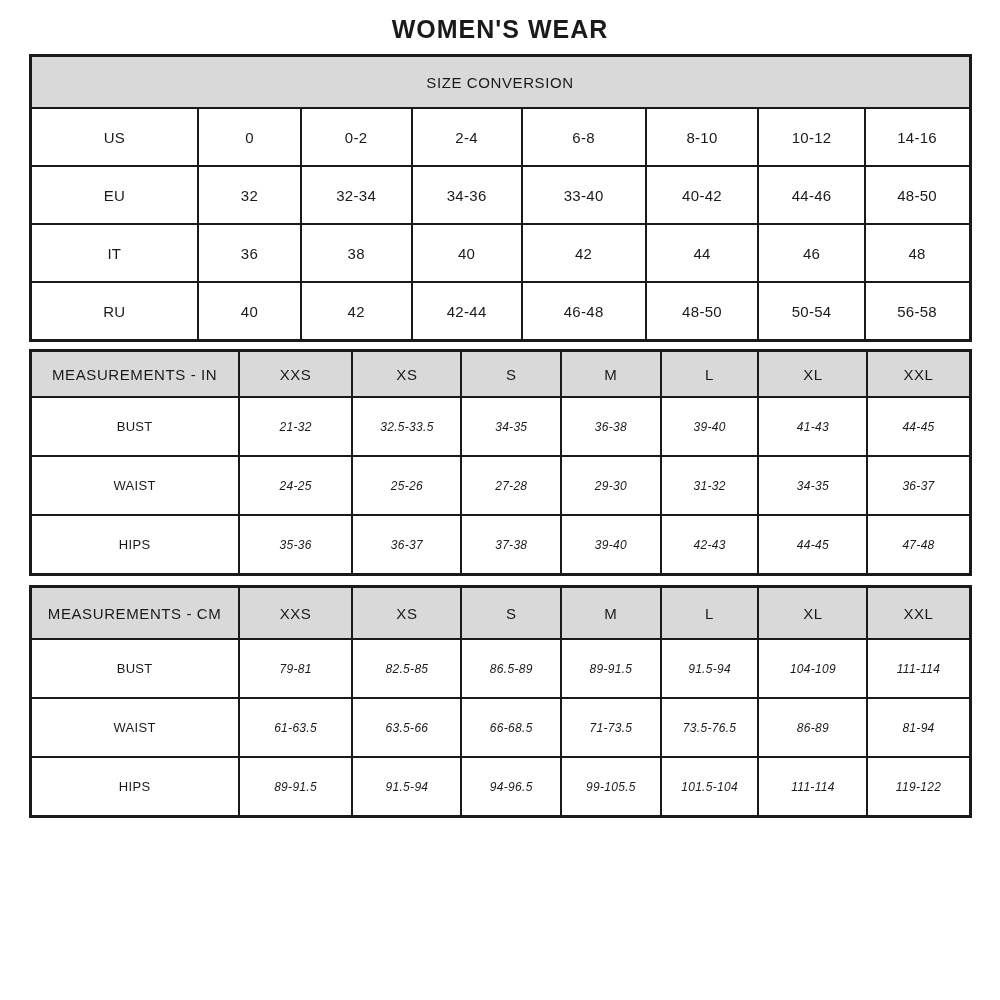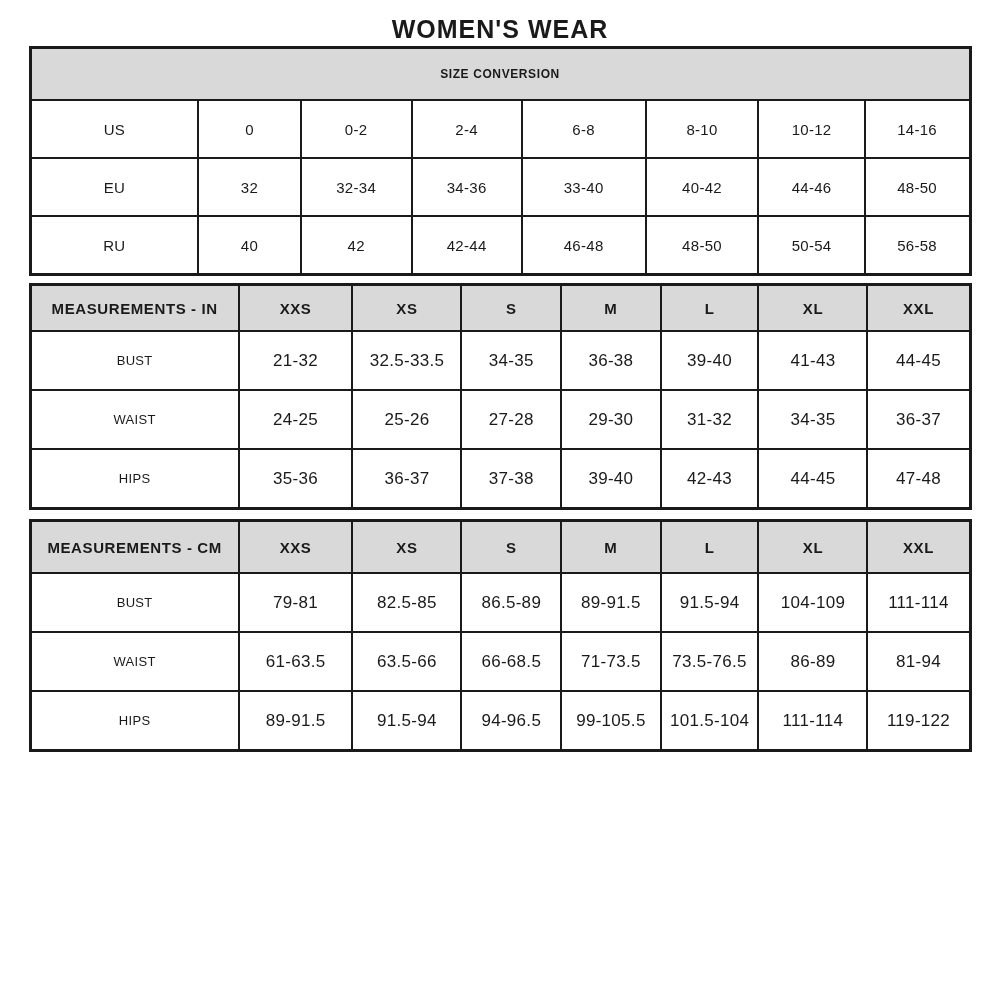--- a/index.html
+++ b/index.html
@@ -13,57 +13,57 @@
     color: var(--text, #1a1a1a);
   }
   .page-title {
     text-align: center;
     font-size: 25px;
     font-weight: 700;
     letter-spacing: 1px;
     padding-top: 14px;
     height: 30px;
     line-height: 30px;
-    margin-bottom: 2px;
+    margin-bottom: 10px;
   }
   table {
     border-collapse: collapse;
     table-layout: fixed;
     width: 943px;
     margin: 0 auto;
     border: 3px solid var(--border, #1a1a1a);
   }
   td {
     border: 2px solid var(--border, #1a1a1a);
     text-align: center;
     vertical-align: middle;
     font-size: 15px;
     letter-spacing: 0.3px;
     overflow: hidden;
     white-space: nowrap;
   }
   .t1 td { height: 54px; }
   .t1 .band td {
     background: var(--header-bg, #d9d9d9);
-    font-weight: 700;
+    font-weight: 400;
     letter-spacing: 0.6px;
     height: 48px;
-    font-size: 12px;
+    font-size: 15px;
   }
   .t2, .t3 { margin-top: 7px; }
   .t3 { margin-top: 9px; }
   .t2 .hdr td, .t3 .hdr td {
     background: var(--header-bg, #d9d9d9);
-    font-weight: 700;
+    font-weight: 400;
     letter-spacing: 0.6px;
   }
   .t2 .hdr td { height: 42px; }
   .t3 .hdr td { height: 48px; }
   .t2 td, .t3 td { height: 55px; }
-  .t2 td.val, .t3 td.val { font-size: 17px; }
+  .t2 td.val, .t3 td.val { font-size: 12px; font-style: italic; }
   .t2 td.lbl, .t3 td.lbl { font-size: 13px; }
 </style>
 </head>
 <body>
 
 <div class="page-title">WOMEN'S WEAR</div>
 
 <table class="t1">
   <colgroup>
     <col style="width:17.9%">
@@ -93,20 +93,30 @@
     <td>EU</td>
     <td>32</td>
     <td>32-34</td>
     <td>34-36</td>
     <td>33-40</td>
     <td>40-42</td>
     <td>44-46</td>
     <td>48-50</td>
   </tr>
   <tr>
+    <td>IT</td>
+    <td>36</td>
+    <td>38</td>
+    <td>40</td>
+    <td>42</td>
+    <td>44</td>
+    <td>46</td>
+    <td>48</td>
+  </tr>
+  <tr>
     <td>RU</td>
     <td>40</td>
     <td>42</td>
     <td>42-44</td>
     <td>46-48</td>
     <td>48-50</td>
     <td>50-54</td>
     <td>56-58</td>
   </tr>
 </tbody>

